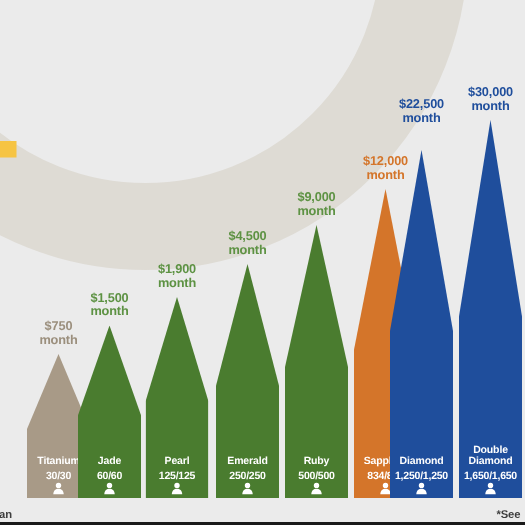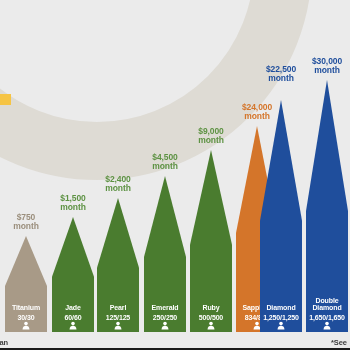--- a/index.html
+++ b/index.html
@@ -125,21 +125,21 @@
 </head>
 <body>
 
 <div id="stage">
 
   <div class="bg-plate"></div>
   <div class="bg-ring"></div>
   <div class="yellow-tab"></div>
 
   <div class="chart" id="chart">
-      <div class="bar-wrap" style="left: 5px; width: 42px; height: 96px;">
+      <div class="bar-wrap" style="left: 18px; width: 42px; height: 96px;">
         <div class="price" style="color: rgb(155, 143, 125); bottom: 100px;">$750
 month</div>
         <div class="arrow-head" style="background: rgb(168, 154, 135); height: 96px;">
           <div class="tier-label">Titanium</div>
           <div class="tier-count">30/30</div>
           <div class="person-icon">
             <svg viewBox="0 0 16 16" width="9" height="9" aria-hidden="true">
               <circle cx="8" cy="4.6" r="3.2" fill="#ffffff"></circle>
               <path d="M1.8 15 C2.1 10.4 4.8 8.6 8 8.6 C11.2 8.6 13.9 10.4 14.2 15 Z" fill="#ffffff"></path>
             </svg>
@@ -154,21 +154,21 @@
           <div class="tier-count">60/60</div>
           <div class="person-icon">
             <svg viewBox="0 0 16 16" width="9" height="9" aria-hidden="true">
               <circle cx="8" cy="4.6" r="3.2" fill="#ffffff"></circle>
               <path d="M1.8 15 C2.1 10.4 4.8 8.6 8 8.6 C11.2 8.6 13.9 10.4 14.2 15 Z" fill="#ffffff"></path>
             </svg>
           </div>
         </div>
       </div>
       <div class="bar-wrap" style="left: 97px; width: 42px; height: 134px;">
-        <div class="price" style="color: rgb(93, 146, 67); bottom: 138px;">$2,400
+        <div class="price" style="color: rgb(93, 146, 67); bottom: 138px;">$1,900
 month</div>
         <div class="arrow-head" style="background: rgb(74, 124, 47); height: 134px;">
           <div class="tier-label">Pearl</div>
           <div class="tier-count">125/125</div>
           <div class="person-icon">
             <svg viewBox="0 0 16 16" width="9" height="9" aria-hidden="true">
               <circle cx="8" cy="4.6" r="3.2" fill="#ffffff"></circle>
               <path d="M1.8 15 C2.1 10.4 4.8 8.6 8 8.6 C11.2 8.6 13.9 10.4 14.2 15 Z" fill="#ffffff"></path>
             </svg>
           </div>
@@ -196,21 +196,21 @@
           <div class="tier-count">500/500</div>
           <div class="person-icon">
             <svg viewBox="0 0 16 16" width="9" height="9" aria-hidden="true">
               <circle cx="8" cy="4.6" r="3.2" fill="#ffffff"></circle>
               <path d="M1.8 15 C2.1 10.4 4.8 8.6 8 8.6 C11.2 8.6 13.9 10.4 14.2 15 Z" fill="#ffffff"></path>
             </svg>
           </div>
         </div>
       </div>
       <div class="bar-wrap" style="left: 236px; width: 42px; height: 206px;">
-        <div class="price" style="color: rgb(212, 117, 42); bottom: 210px;">$24,000
+        <div class="price" style="color: rgb(212, 117, 42); bottom: 210px;">$12,000
 month</div>
         <div class="arrow-head" style="background: rgb(212, 117, 42); height: 206px;">
           <div class="tier-label">Sapphire</div>
           <div class="tier-count">834/834</div>
           <div class="person-icon">
             <svg viewBox="0 0 16 16" width="9" height="9" aria-hidden="true">
               <circle cx="8" cy="4.6" r="3.2" fill="#ffffff"></circle>
               <path d="M1.8 15 C2.1 10.4 4.8 8.6 8 8.6 C11.2 8.6 13.9 10.4 14.2 15 Z" fill="#ffffff"></path>
             </svg>
           </div>

